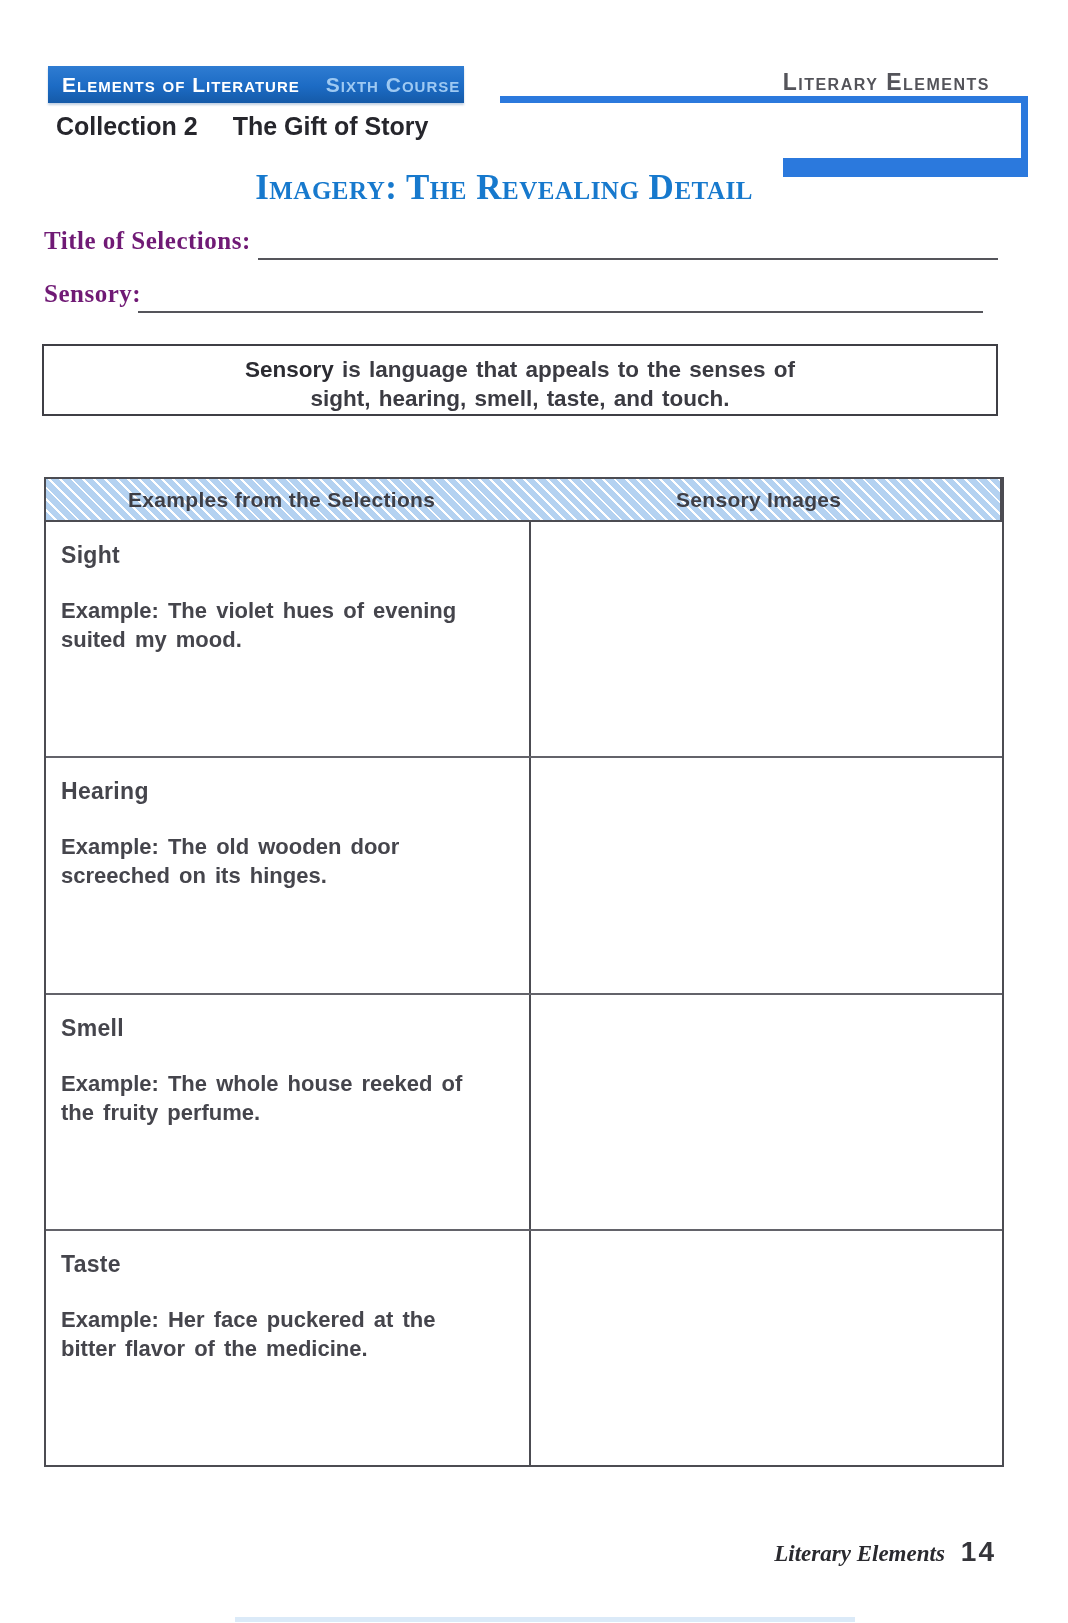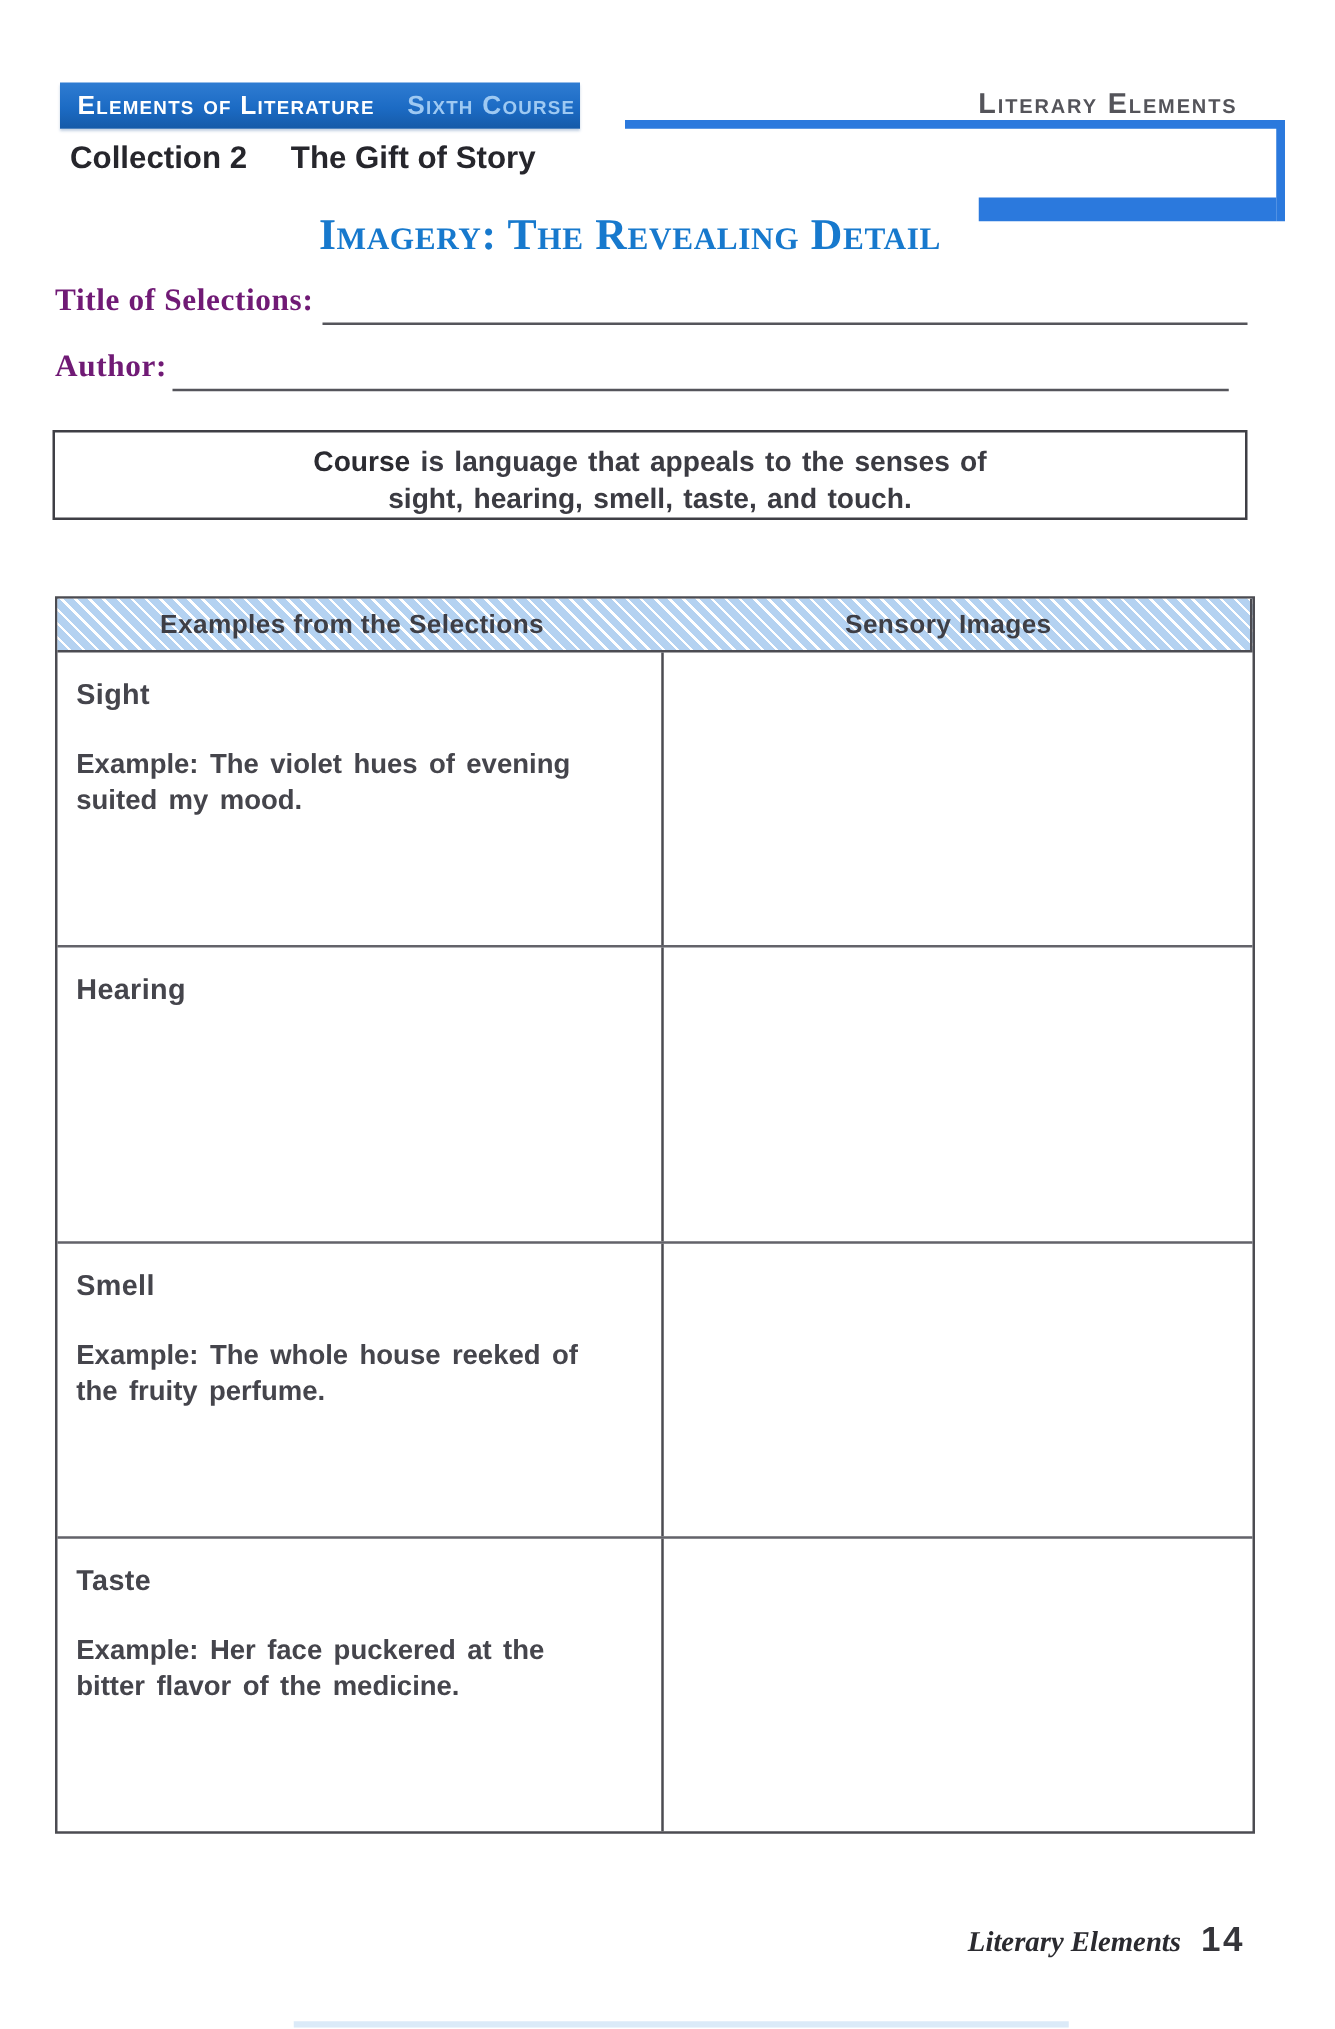--- a/index.html
+++ b/index.html
@@ -124,25 +124,25 @@
   <div class="collection-line">
     <span>Collection 2</span>
     <span class="collection-title">The Gift of Story</span>
   </div>
 
   <div class="page-title sc">Imagery: The Revealing Detail</div>
 
   <div class="field-label label-selections">Title of Selections:</div>
   <div class="write-line line-selections"></div>
 
-  <div class="field-label label-author">Author:</div>
+  <div class="field-label label-author">Sensory:</div>
   <div class="write-line line-author"></div>
 
   <div class="definition-box">
-    <span class="definition-term">Course</span><span> is language that appeals to the senses of</span><br>
+    <span class="definition-term">Sensory</span><span> is language that appeals to the senses of</span><br>
     <span>sight, hearing, smell, taste, and touch.</span>
   </div>
 
   <div class="sensory-table">
     <div class="thead">
       <div class="th col-right">Examples from the Selections</div>
       <div class="th col-left">Sensory Images</div>
     </div>
 
     <div class="trow">
@@ -150,20 +150,22 @@
         <div class="sense-label">Sight</div>
         <div class="example">Example: The violet hues of evening
 suited my mood.</div>
       </div>
       <div class="col-right"></div>
     </div>
 
     <div class="trow">
       <div class="sense-cell col-left">
         <div class="sense-label">Hearing</div>
+        <div class="example">Example: The old wooden door
+screeched on its hinges.</div>
       </div>
       <div class="col-right"></div>
     </div>
 
     <div class="trow">
       <div class="sense-cell col-left">
         <div class="sense-label">Smell</div>
         <div class="example">Example: The whole house reeked of
 the fruity perfume.</div>
       </div>

